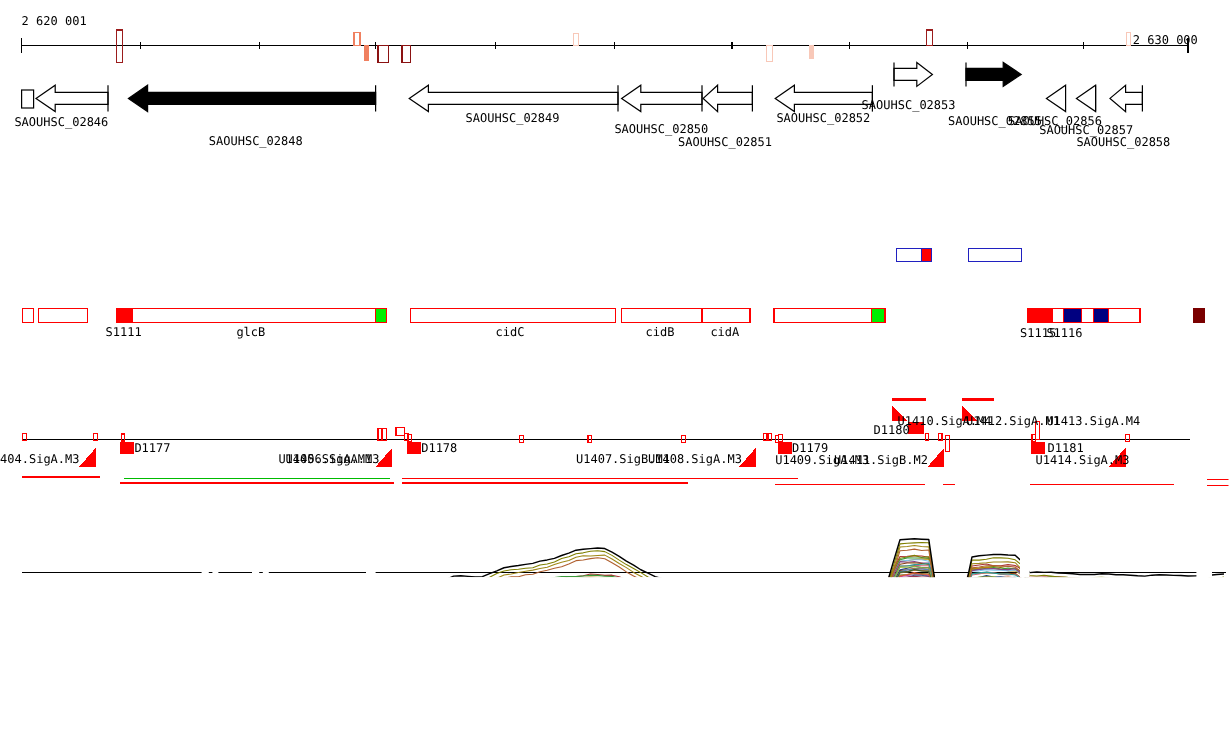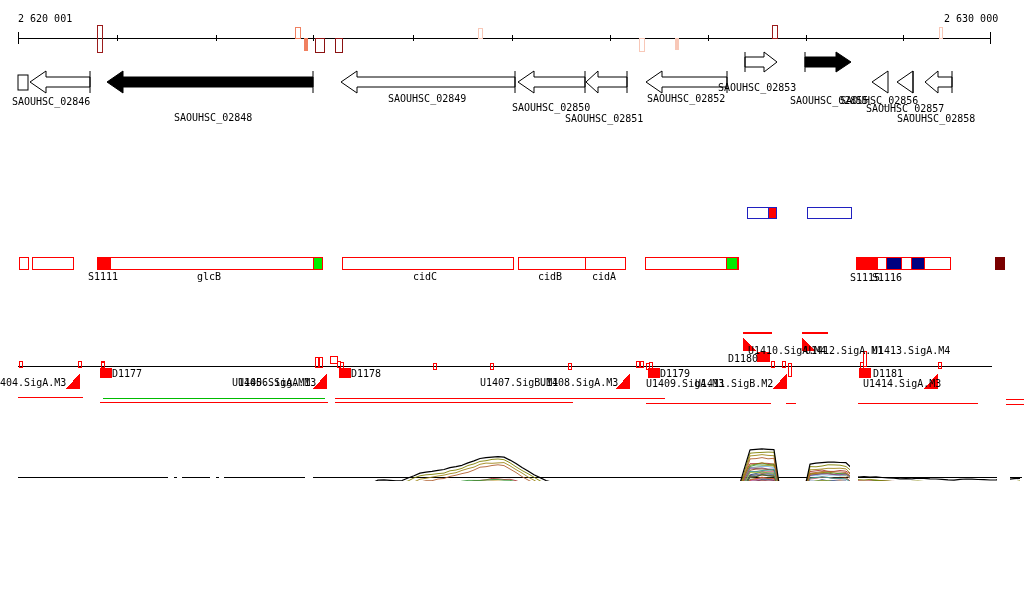--- a/index.html
+++ b/index.html
@@ -7,21 +7,21 @@
        font-family:"DejaVu Sans Mono",monospace;}
   .coord{position:absolute;font-size:10px;color:#000;white-space:pre;}
   svg{position:absolute;left:0;top:0;}
   svg text{font-family:"DejaVu Sans Mono",monospace;font-size:10px;fill:#000;white-space:pre;}
 </style>
 </head>
 <body>
 
 <div id="app">
   <div class="coord" style="left:18px;top:13px">2 620 001</div>
-  <div class="coord" style="left:944px;top:13px">2 630 000</div>
+  <div class="coord" style="left:944px;top:29px">2 630 000</div>
   <svg id="canvas" width="1024" height="611" viewBox="0 0 1024 611">
     <g id="g-ruler" shape-rendering="crispEdges">
         <line x1="18" y1="38" x2="990" y2="38" stroke="#000"></line>
         <line x1="18" y1="32" x2="18" y2="44" stroke="#000"></line>
         <line x1="990" y1="32" x2="990" y2="44" stroke="#000"></line>
         <line x1="117" y1="35" x2="117" y2="41" stroke="#000"></line>
         <line x1="216" y1="35" x2="216" y2="41" stroke="#000"></line>
         <line x1="313" y1="35" x2="313" y2="41" stroke="#000"></line>
         <line x1="413" y1="35" x2="413" y2="41" stroke="#000"></line>
         <line x1="512" y1="35" x2="512" y2="41" stroke="#000"></line>

